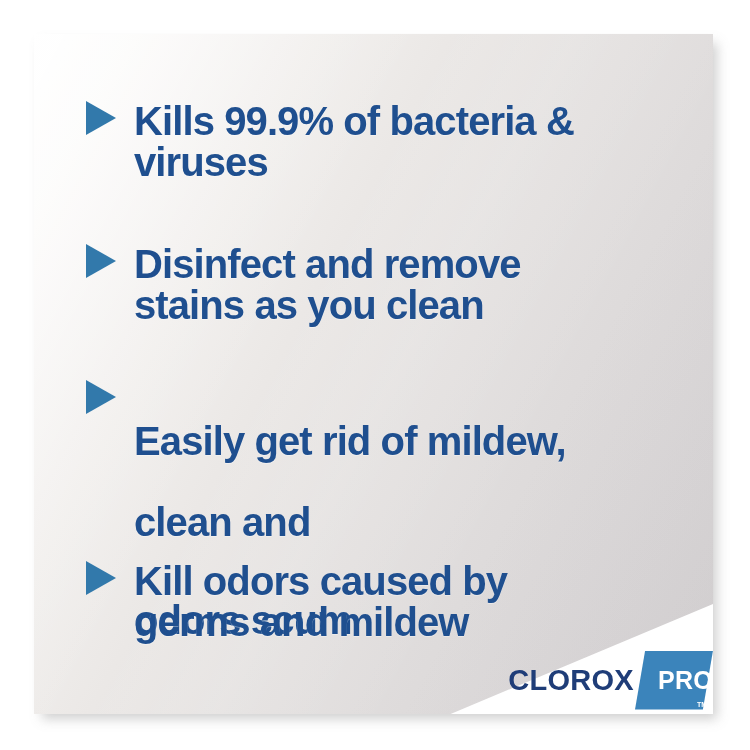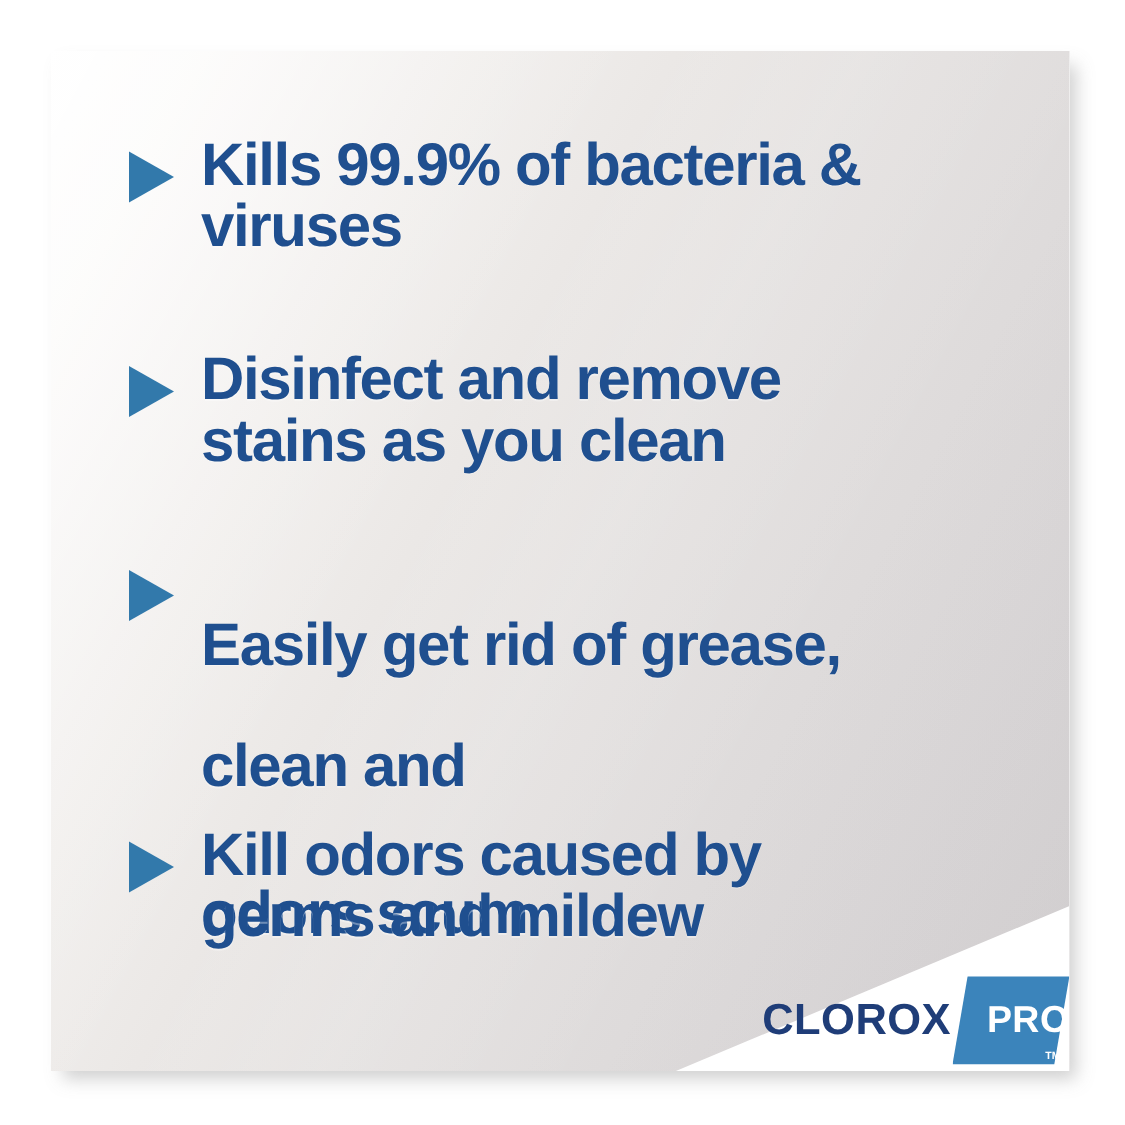--- a/index.html
+++ b/index.html
@@ -85,20 +85,21 @@
 
   .bullet-text {
     font-family: "Liberation Sans", sans-serif;
     font-weight: bold;
     font-size: 40px;
     line-height: 1.02;
     letter-spacing: -0.9px;
     color: #1f4f8f;
     white-space: pre-line;
     text-shadow: 0 1px 0 rgba(255,255,255,0.35);
+    margin-top: 11px;
   }
 
   .b1 { left: 52px;  top: 56px;  }
   .b2 { left: 52px;  top: 199px; }
   .b3 { left: 52px;  top: 335px; }
   .b4 { left: 52px;  top: 516px; }
 
   .bullet-text .gap-line { display: block; }
   .bullet-text .gap-line.extra { margin-top: 16px; }
 
@@ -195,21 +196,21 @@
 
       <div class="bullet b2">
         <span class="bullet-marker"></span>
         <span class="bullet-text">Disinfect and remove
 stains as you clean</span>
       </div>
 
       <div class="bullet b3">
         <span class="bullet-marker"></span>
         <span class="bullet-text">
-          <span class="gap-line">Easily get rid of grease,</span>
+          <span class="gap-line">Easily get rid of mildew,</span>
           <span class="gap-line">clean and</span>
           <span class="gap-line extra">odors scum</span>
         </span>
       </div>
 
       <div class="bullet b4">
         <span class="bullet-marker"></span>
         <span class="bullet-text">Kill odors caused by
 germs and mildew</span>
       </div>

